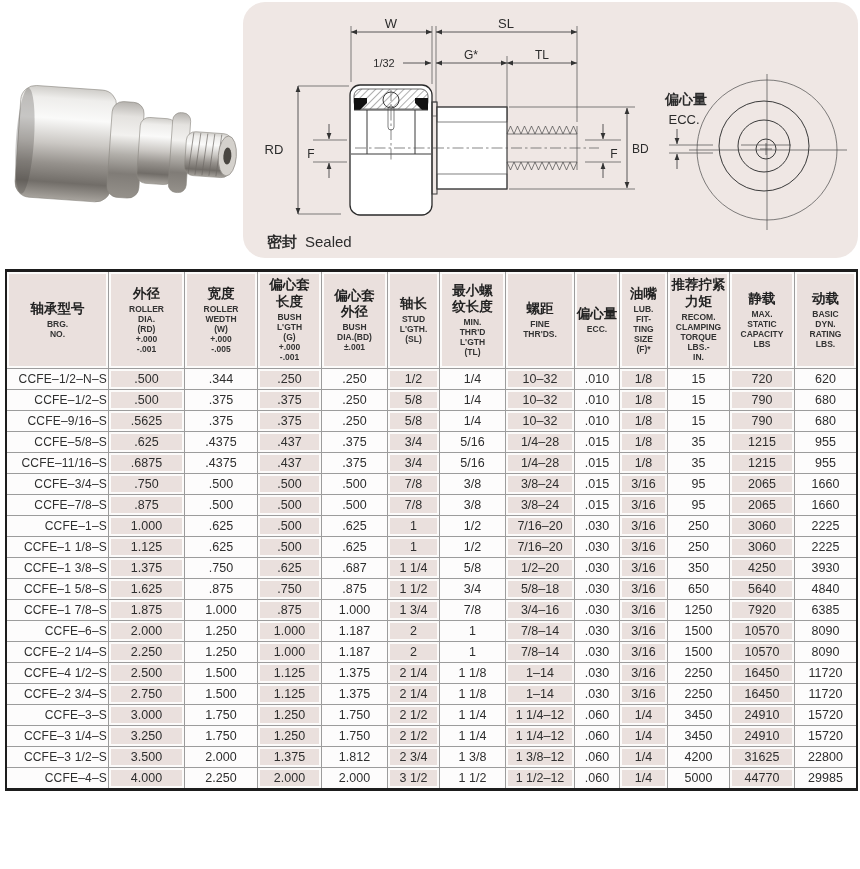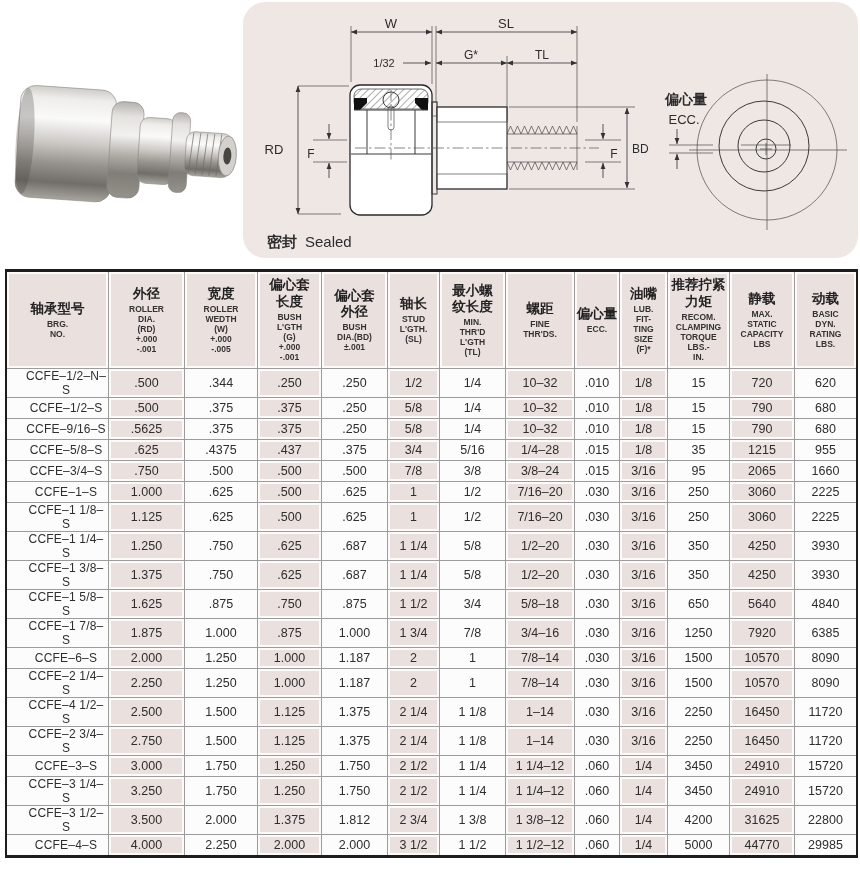--- a/index.html
+++ b/index.html
@@ -42,21 +42,21 @@
     text-align:center;vertical-align:middle;overflow:hidden;
   }
   th:last-child,td:last-child{border-right:none;}
   tbody tr:last-child td{border-bottom:none;margin-left:23px;}
   th{
     height:92px;padding:2px 1px;
     background:#eae0dd;box-shadow:inset 0 0 0 2px #fcfbfa;
   }
   td{height:20px;font-size:12.5px;padding:0 1px;color:#2e2e2e;}
   td.shade{background:#eae0dd;box-shadow:inset 0 0 0 2px #fcfbfa;}
-  td.name{text-align:center;padding-left:18px;font-size:12px;letter-spacing:.2px;}
+  td.name{text-align:right;padding-left:9px;font-size:12px;letter-spacing:.2px;}
   .cn{font-size:13.5px;font-weight:bold;line-height:1.22;color:#222;}
   .en{font-size:8.5px;line-height:1.18;margin-top:2px;color:#333;}
 </style>
 </head>
 <body>
 
 <svg class="photo" width="232" height="150" viewBox="0 0 232 150">
   <defs>
     <linearGradient id="met" x1="0" y1="0" x2="0" y2="1">
       <stop offset="0" stop-color="#cfcdc9"></stop>
@@ -386,35 +386,65 @@
         <td class="shade">3/4</td>
         <td>5/16</td>
         <td class="shade">1/4–28</td>
         <td>.015</td>
         <td class="shade">1/8</td>
         <td>35</td>
         <td class="shade">1215</td>
         <td>955</td>
       </tr>
       <tr>
+        <td class="name">CCFE–11/16–S</td>
+        <td class="shade">.6875</td>
+        <td>.4375</td>
+        <td class="shade">.437</td>
+        <td>.375</td>
+        <td class="shade">3/4</td>
+        <td>5/16</td>
+        <td class="shade">1/4–28</td>
+        <td>.015</td>
+        <td class="shade">1/8</td>
+        <td>35</td>
+        <td class="shade">1215</td>
+        <td>955</td>
+      </tr>
+      <tr>
         <td class="name">CCFE–3/4–S</td>
         <td class="shade">.750</td>
         <td>.500</td>
         <td class="shade">.500</td>
         <td>.500</td>
         <td class="shade">7/8</td>
         <td>3/8</td>
         <td class="shade">3/8–24</td>
         <td>.015</td>
         <td class="shade">3/16</td>
         <td>95</td>
         <td class="shade">2065</td>
         <td>1660</td>
       </tr>
       <tr>
+        <td class="name">CCFE–7/8–S</td>
+        <td class="shade">.875</td>
+        <td>.500</td>
+        <td class="shade">.500</td>
+        <td>.500</td>
+        <td class="shade">7/8</td>
+        <td>3/8</td>
+        <td class="shade">3/8–24</td>
+        <td>.015</td>
+        <td class="shade">3/16</td>
+        <td>95</td>
+        <td class="shade">2065</td>
+        <td>1660</td>
+      </tr>
+      <tr>
         <td class="name">CCFE–1–S</td>
         <td class="shade">1.000</td>
         <td>.625</td>
         <td class="shade">.500</td>
         <td>.625</td>
         <td class="shade">1</td>
         <td>1/2</td>
         <td class="shade">7/16–20</td>
         <td>.030</td>
         <td class="shade">3/16</td>
@@ -429,35 +459,20 @@
         <td class="shade">.500</td>
         <td>.625</td>
         <td class="shade">1</td>
         <td>1/2</td>
         <td class="shade">7/16–20</td>
         <td>.030</td>
         <td class="shade">3/16</td>
         <td>250</td>
         <td class="shade">3060</td>
         <td>2225</td>
-      </tr>
-      <tr>
-        <td class="name">CCFE–1 1/4–S</td>
-        <td class="shade">1.250</td>
-        <td>.750</td>
-        <td class="shade">.625</td>
-        <td>.687</td>
-        <td class="shade">1 1/4</td>
-        <td>5/8</td>
-        <td class="shade">1/2–20</td>
-        <td>.030</td>
-        <td class="shade">3/16</td>
-        <td>350</td>
-        <td class="shade">4250</td>
-        <td>3930</td>
       </tr>
       <tr>
         <td class="name">CCFE–1 3/8–S</td>
         <td class="shade">1.375</td>
         <td>.750</td>
         <td class="shade">.625</td>
         <td>.687</td>
         <td class="shade">1 1/4</td>
         <td>5/8</td>
         <td class="shade">1/2–20</td>

